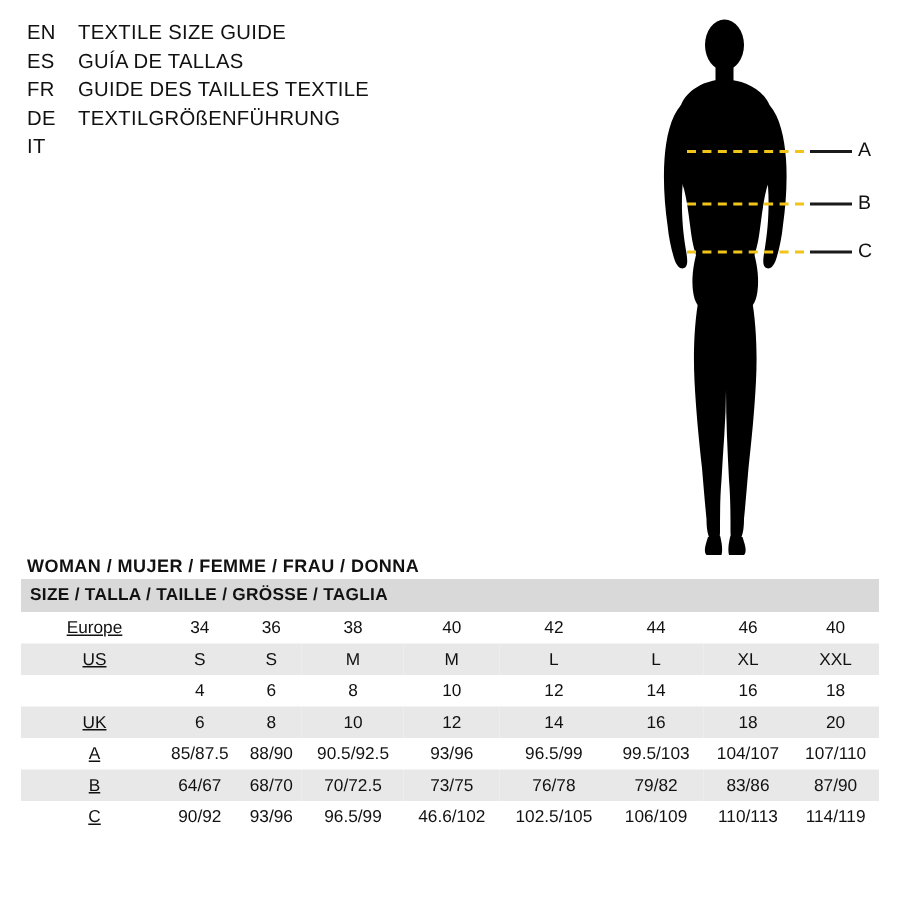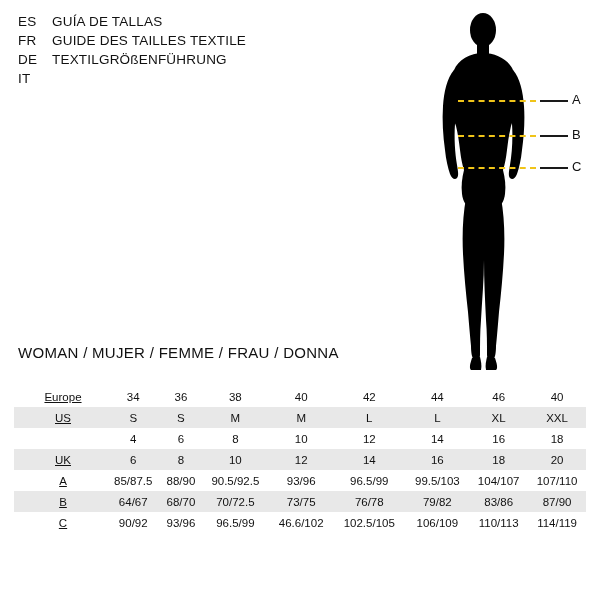--- a/index.html
+++ b/index.html
@@ -69,23 +69,23 @@
     position: absolute;
     font-size: 13px;
     color: #111;
     font-family: "Liberation Sans", sans-serif;
   }
 
   
   .section-title {
     position: absolute;
     left: 18px;
-    top: 344px;
-    font-size: 15px;
-    font-weight: normal;
+    top: 370px;
+    font-size: 12px;
+    font-weight: bold;
     letter-spacing: 0.3px;
     color: #111;
   }
 
   table.size-table {
     position: absolute;
     left: 14px;
     top: 386px;
     width: 572px;
     border-collapse: collapse;
@@ -125,20 +125,24 @@
     color: #111;
   }
   .notes div { white-space: nowrap; }
 </style>
 </head>
 <body>
 
 <div class="page">
 
   <div class="lang-block">
+    <div class="lang-row">
+      <span class="lang-code">EN</span>
+      <span class="lang-text">TEXTILE SIZE GUIDE</span>
+    </div>
     <div class="lang-row">
       <span class="lang-code">ES</span>
       <span class="lang-text">GUÍA DE TALLAS</span>
     </div>
     <div class="lang-row">
       <span class="lang-code">FR</span>
       <span class="lang-text">GUIDE DES TAILLES TEXTILE</span>
     </div>
     <div class="lang-row">
       <span class="lang-code">DE</span>
@@ -228,20 +232,23 @@
 
     <div class="measure-line" style="left:58px; top:159px; width:78px;"></div>
     <div class="measure-solid" style="left:140px; top:159px; width:28px;"></div>
     <div class="measure-label" style="left:172px; top:151px;">C</div>
   </div>
 
   <div class="section-title">WOMAN / MUJER / FEMME / FRAU / DONNA</div>
 
   <table class="size-table">
     <tbody>
+      <tr class="head">
+        <td colspan="9">SIZE / TALLA / TAILLE / GRÖSSE / TAGLIA</td>
+      </tr>
 
       <tr class="plain">
         <td class="label">Europe</td>
         <td>34</td>
         <td>36</td>
         <td>38</td>
         <td>40</td>
         <td>42</td>
         <td>44</td>
         <td>46</td>

